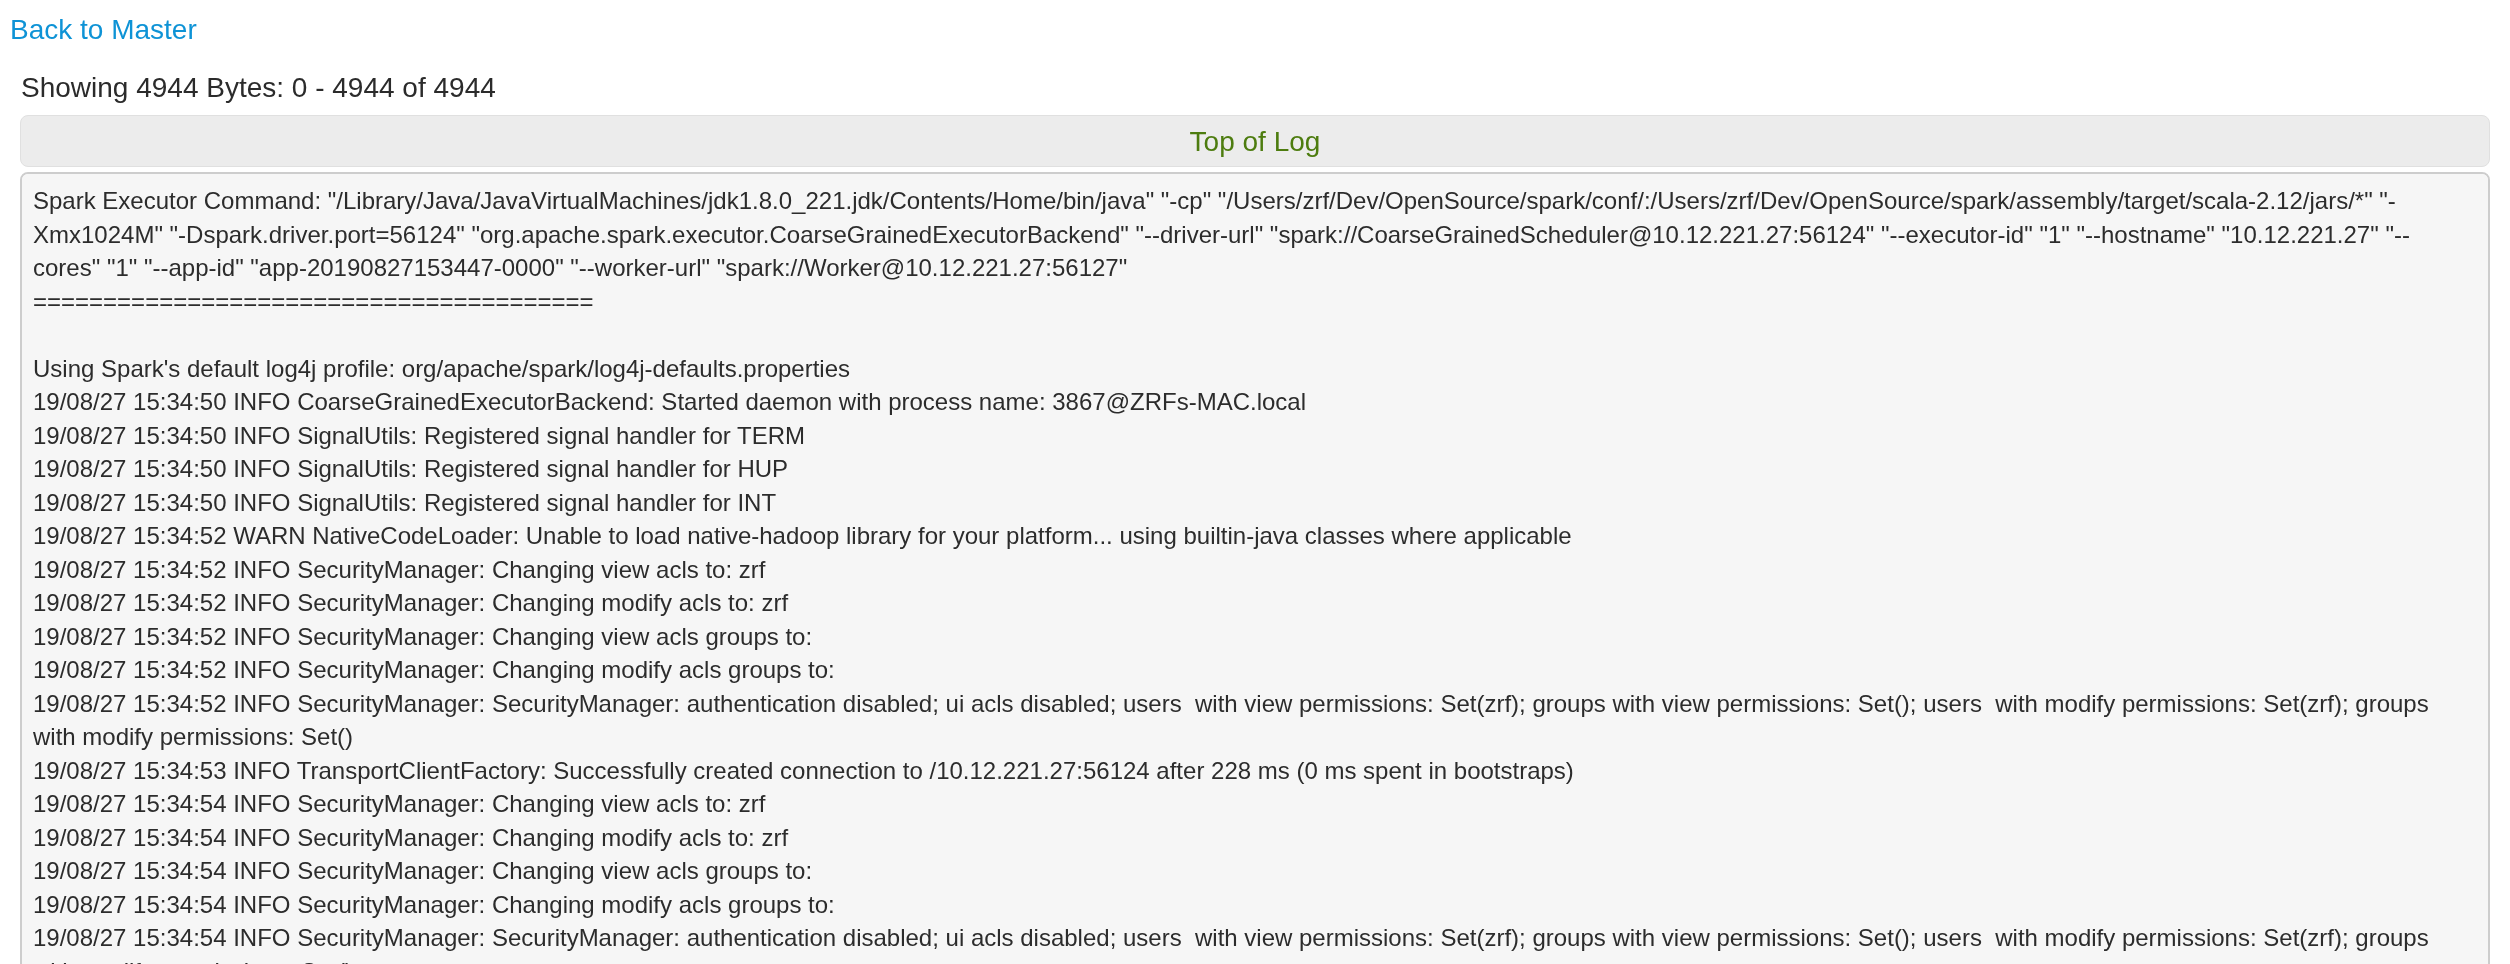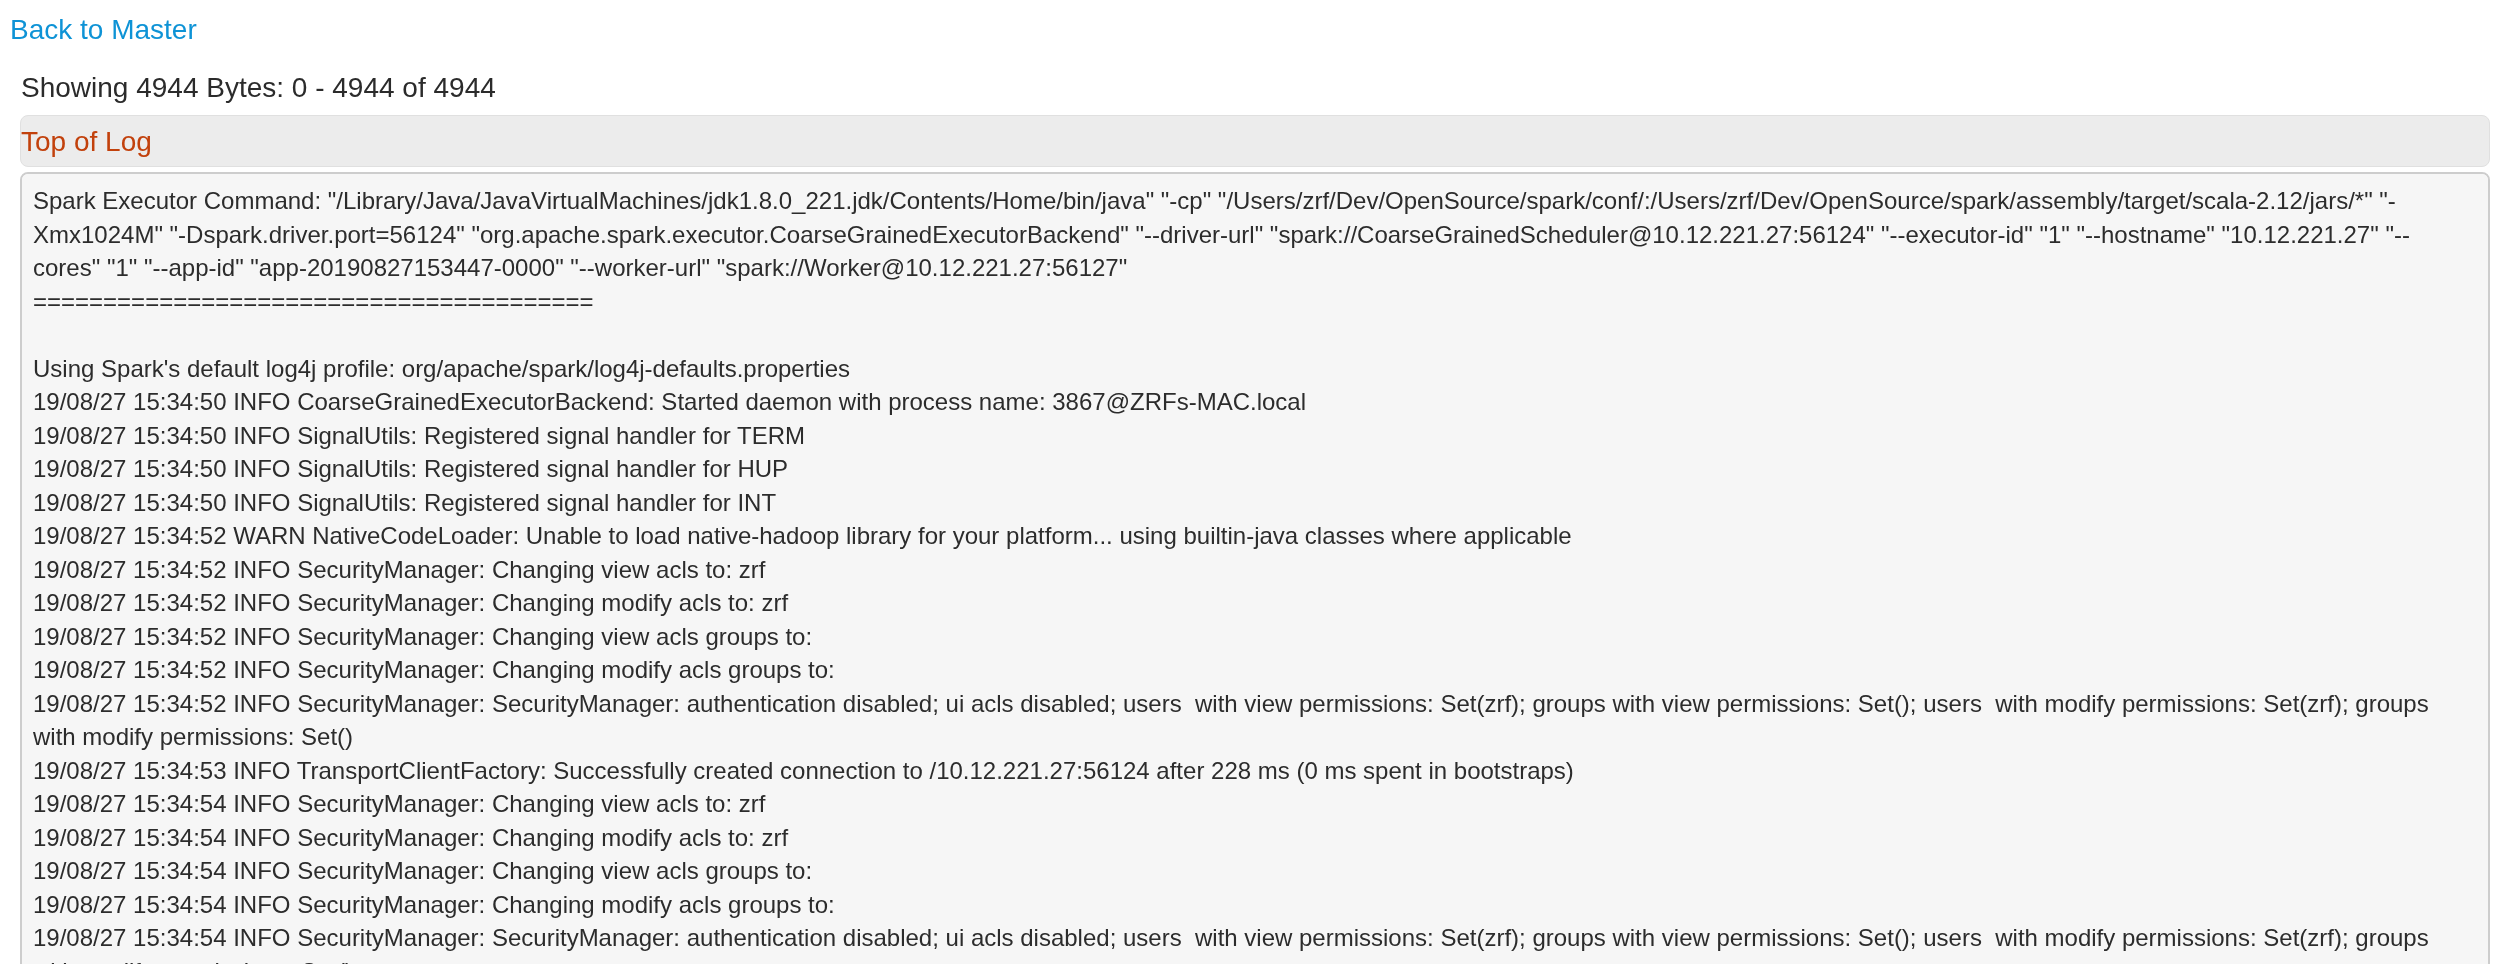--- a/index.html
+++ b/index.html
@@ -30,23 +30,23 @@
     line-height: 34px;
     color: #2b2b2b;
   }
   .log-panel-header {
     margin: 10px 11px 0 11px;
     height: 52px;
     line-height: 52px;
     background: #ececec;
     border: 1px solid #e0e0e0;
     border-radius: 8px;
-    text-align: left;
+    text-align: center;
     font-size: 28px;
-    color: #c2410c;
+    color: #4d7c0f;
   }
   .log-box {
     margin: 5px 11px 0 11px;
     height: 810px;
     background: #f6f6f6;
     border: 2px solid #cdcdcd;
     border-radius: 8px;
     padding: 10px 14px 10px 11px;
     overflow: auto;
   }

